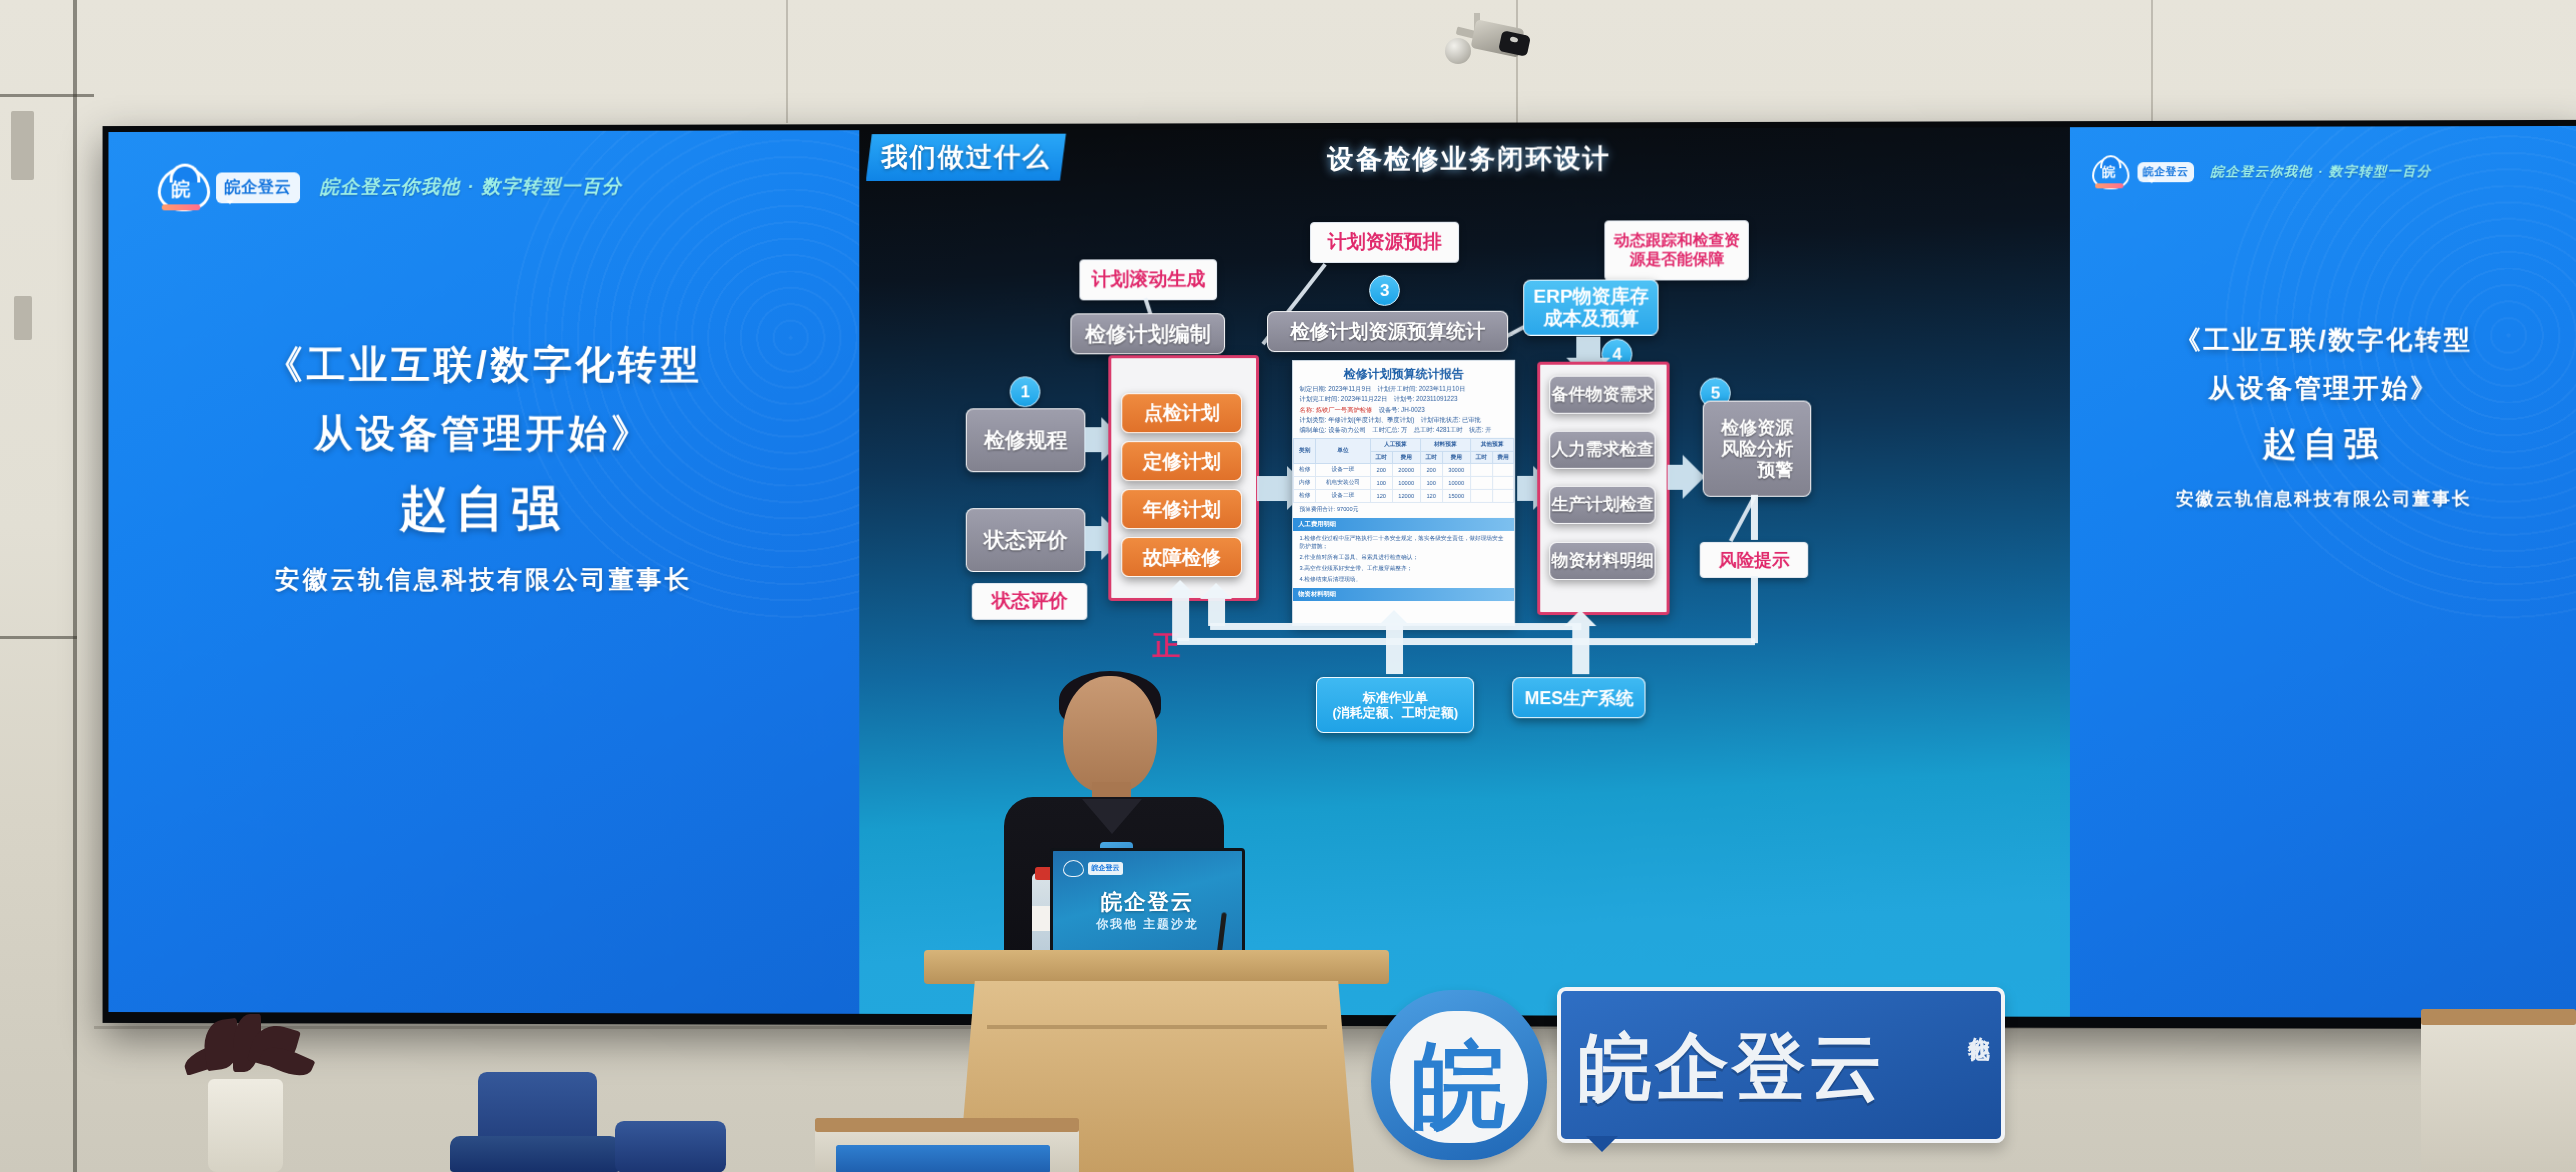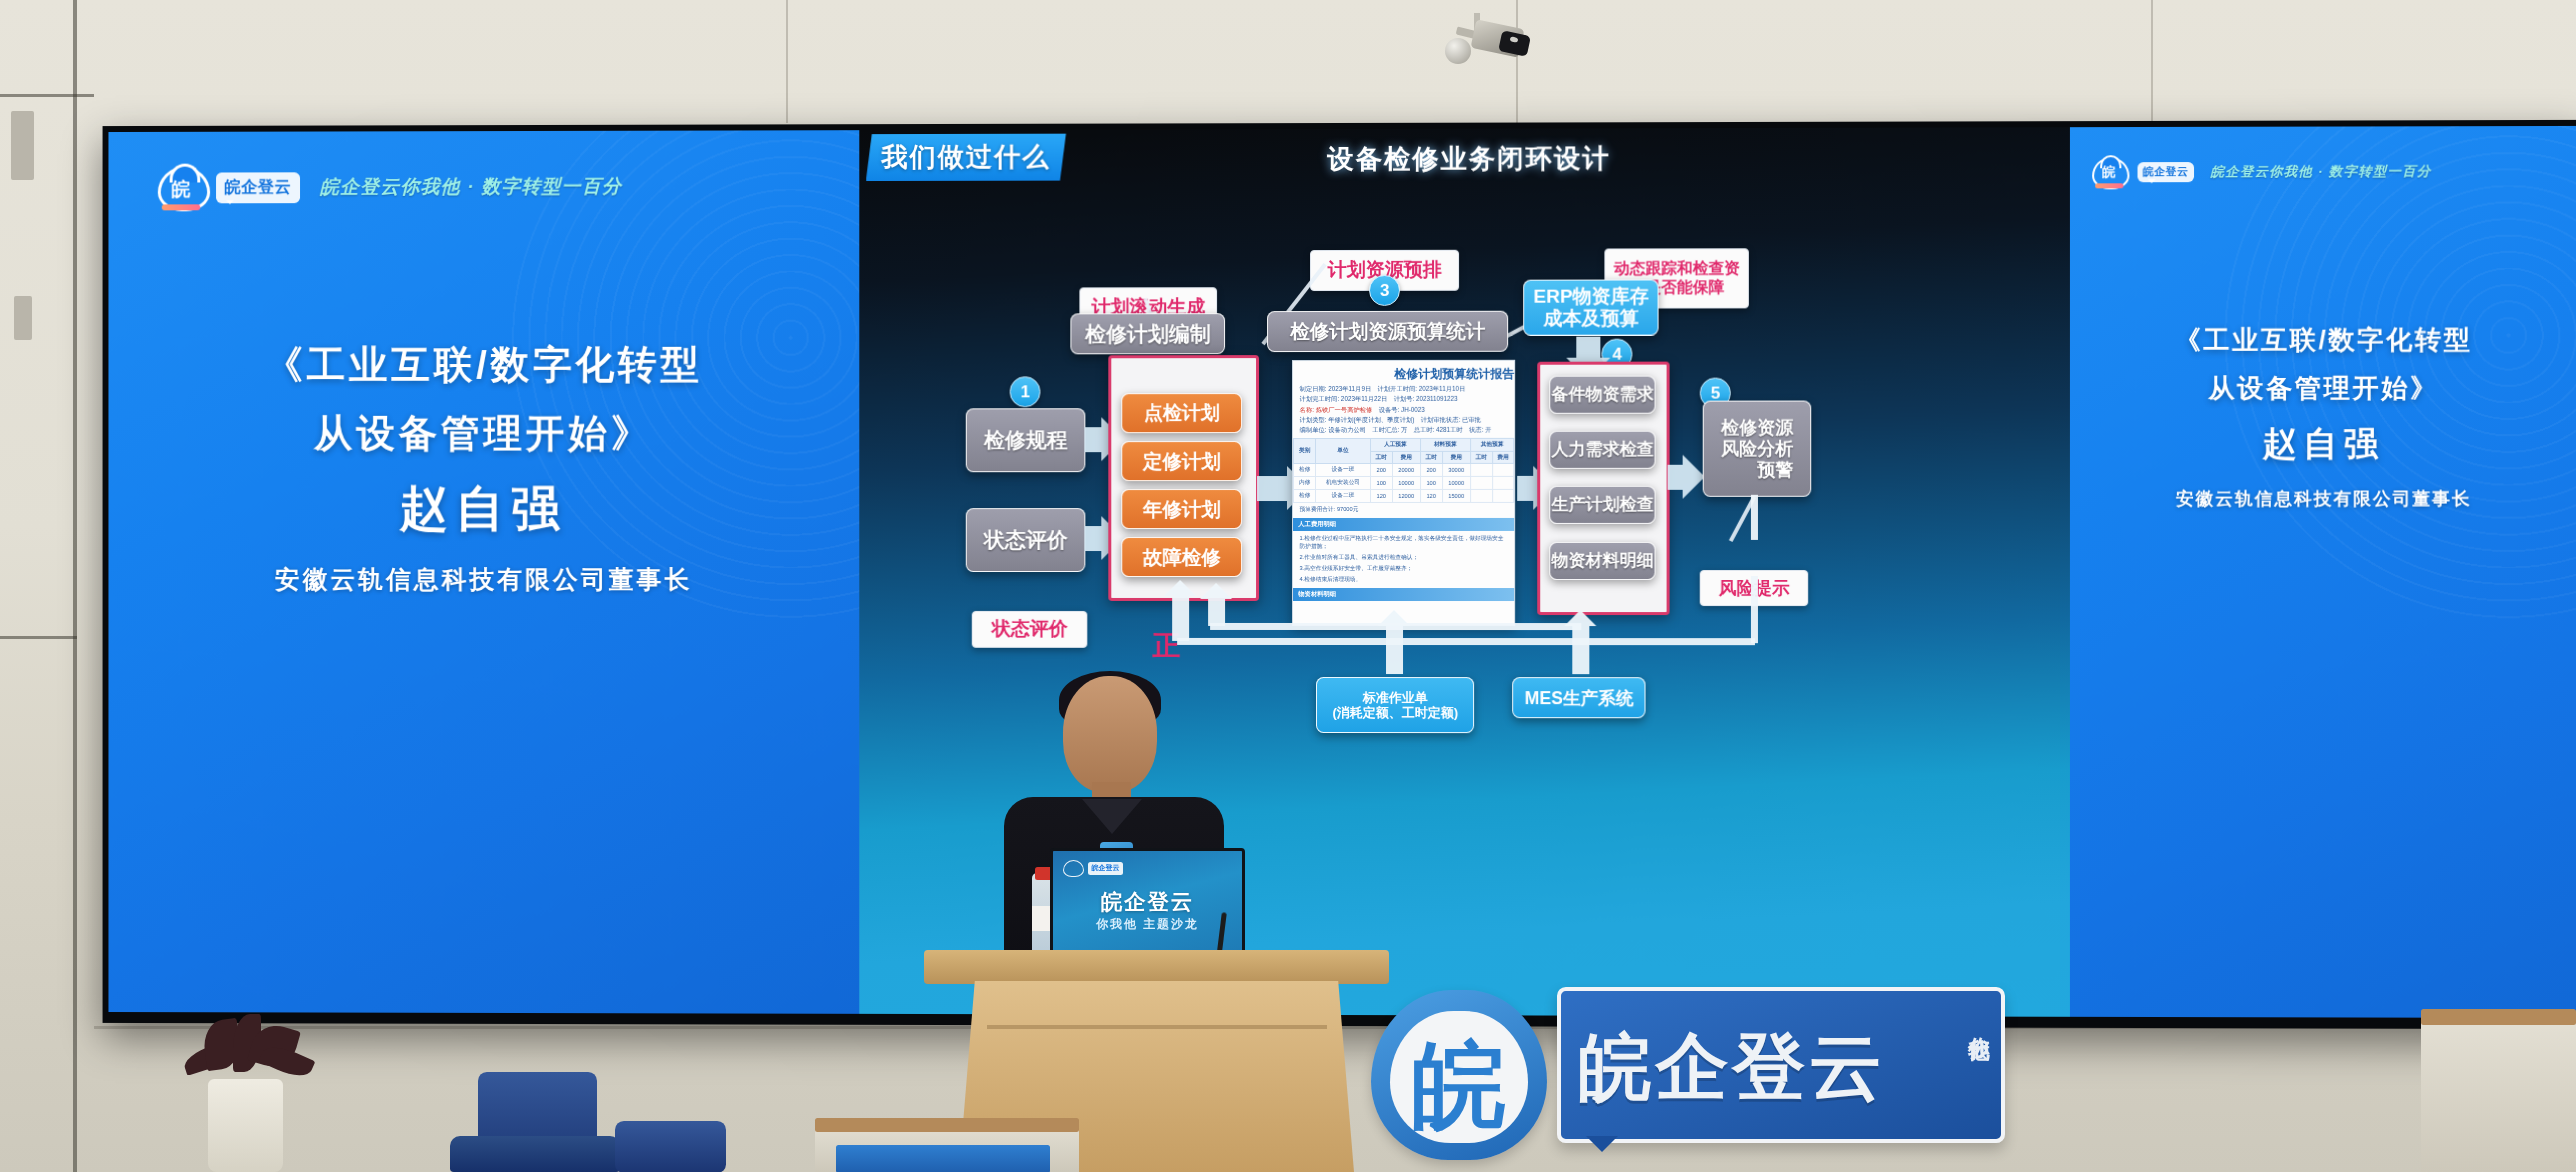--- a/index.html
+++ b/index.html
@@ -87,21 +87,21 @@
       text-align:center;color:#fff;font-weight:700;line-height:1.16;
       border:1.9px solid rgba(255,255,255,.92);box-shadow:0 3.1px 8.8px rgba(0,0,0,.35);}
   .node.grey{background:linear-gradient(180deg,#9e9eac,#82828f);
       text-shadow:0 0.6px 1.9px rgba(0,0,0,.45);}
   .node.orange{background:linear-gradient(180deg,#ef8b3f,#e0712a);}
   .node.cyan{background:linear-gradient(180deg,#4ec2f5,#2aa7ea);}
   .node.cyan2{background:linear-gradient(180deg,#3fb9f2,#1fa2e6);}
 
   .callout{position:absolute;background:#fbfbfb;border:1.3px solid #dfe6ee;border-radius:4px;
       display:flex;align-items:center;justify-content:center;text-align:center;
-      color:#e0286b;font-weight:700;line-height:1.2;box-shadow:0 2.5px 7.5px rgba(0,0,0,.3);margin-top:28px;}
+      color:#e0286b;font-weight:700;line-height:1.2;box-shadow:0 2.5px 7.5px rgba(0,0,0,.3);}
 
   .group-box{position:absolute;background:#f4f4f6;border:3.1px solid #d93a6b;border-radius:3.8px;
       box-shadow:0 3.8px 11.3px rgba(0,0,0,.35);}
 
   .step{position:absolute;width:29px;height:29px;border-radius:50%;
       background:linear-gradient(180deg,#4fc3f7,#1aa3e8);border:1.9px solid #cfefff;
       color:#fff;font-weight:700;font-size:17px;display:flex;align-items:center;justify-content:center;
       box-shadow:0 1.9px 5px rgba(0,0,0,.35);}
 
   .arrow-r{position:absolute;height:25px;background:#d9ecf7;opacity:.92;}
@@ -114,21 +114,21 @@
   .arrow-u::after{content:"";position:absolute;left:-8.2px;top:-16.4px;border:16.4px solid transparent;
       border-bottom-color:#eef6fb;border-top:0;}
   .line-h{position:absolute;height:6.3px;background:#eef6fb;opacity:.95;}
   .line-v{position:absolute;width:6.3px;background:#eef6fb;opacity:.95;}
 
   .leader{position:absolute;background:#e8f1f8;opacity:.9;transform-origin:0 50%;height:4.4px;}
 
   
   .shot{position:absolute;background:#fdfdfd;border:1.3px solid #cfdae4;overflow:hidden;
       box-shadow:0 3.8px 11.3px rgba(0,0,0,.35);}
-  .shot-title{text-align:right;color:#1d5fa8;font-weight:700;font-size:12px;padding:4.4px 0 2.5px;}
+  .shot-title{text-align:center;color:#1d5fa8;font-weight:700;font-size:12px;padding:4.4px 0 2.5px;}
   .shot-meta{display:flex;flex-wrap:wrap;gap:1.3px 6.3px;padding:0 6.3px 2.5px;}
   .shot-meta span{font-size:6.3px;color:#2b5d9e;white-space:nowrap;}
   .shot-table{width:100%;border-collapse:collapse;font-size:5.7px;color:#2b5d9e;}
   .shot-table th{background:#e8f1fb;border:0.6px solid #c9dcf0;font-weight:700;padding:1.9px 1.3px;}
   .shot-table td{border:0.6px solid #dde8f4;padding:1.9px 1.3px;text-align:center;}
   .shot-band{background:linear-gradient(90deg,#2f8fdc,#7dc0ef);color:#fff;font-size:6.3px;
       font-weight:700;padding:1.9px 5px;margin-top:1.9px;}
   .shot-notes{font-size:5.7px;color:#2b5d9e;padding:2.5px 6.3px;line-height:1.5;}
 
   

